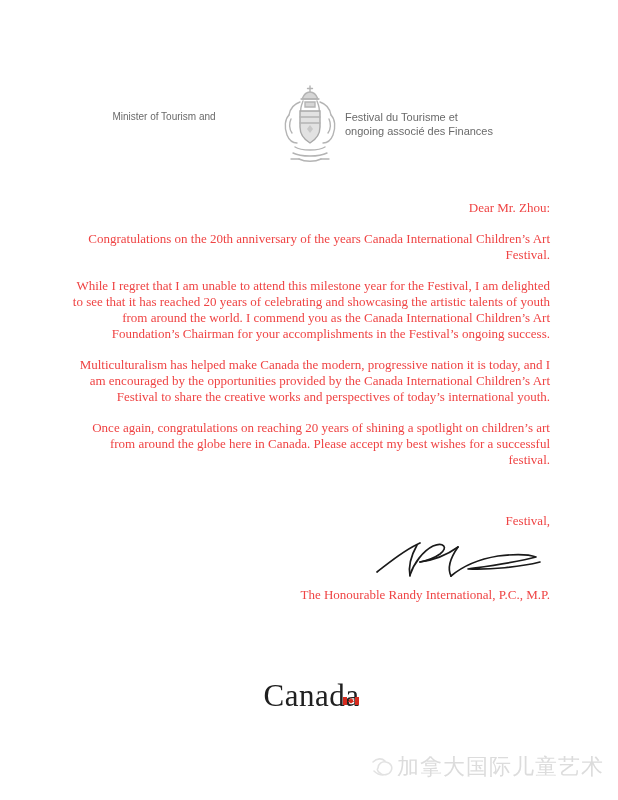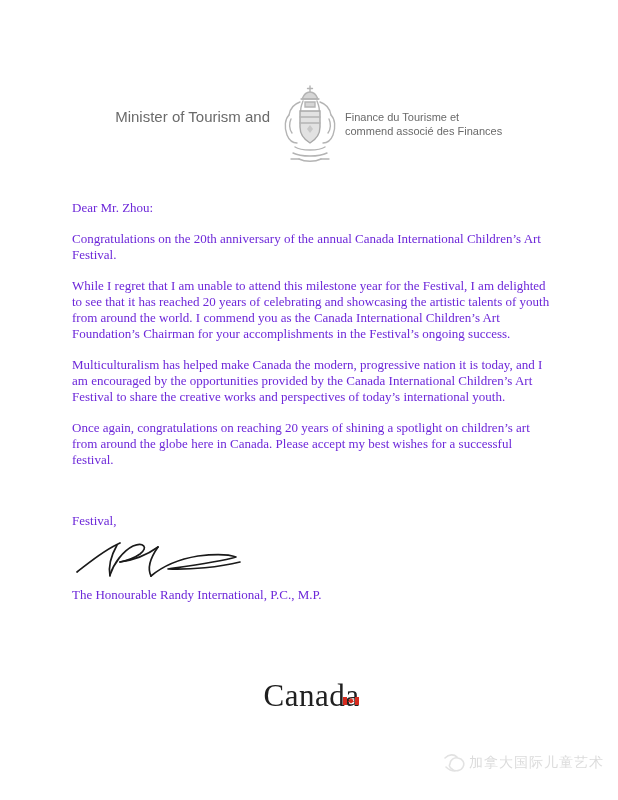--- a/index.html
+++ b/index.html
@@ -10,38 +10,38 @@
     font-family: "Liberation Serif", serif;
     color: #1c1c1c;
     overflow: hidden;
   }
   .page { position: absolute; inset: 0; background: #ffffff; }
 
   
   .letterhead-left {
     position: absolute; top: 110px; left: 58px; width: 212px;
     font-family: "Liberation Sans", sans-serif;
-    font-size: 15px; line-height: 14px; color: #6a6a6a;
-    text-align: right;
+    font-size: 10px; line-height: 14px; color: #6a6a6a;
+    text-align: center;
   }
   .letterhead-right {
     position: absolute; top: 110px; left: 345px; width: 220px;
     font-family: "Liberation Sans", sans-serif;
     font-size: 11px; line-height: 14px; color: #6a6a6a;
     text-align: left;
   }
   .crest {
     position: absolute; top: 85px; left: 281px; width: 58px; height: 80px;
   }
 
   
   .letter-body {
     position: absolute; top: 200px; left: 72px; width: 478px;
-    font-size: 13px; line-height: 16px; color: #6d28d9;
-    text-align: left;
+    font-size: 13px; line-height: 16px; color: #ef4444;
+    text-align: right;
   }
   .letter-body p { margin: 0 0 15px 0; }
   .closing { margin-top: 45px !important; margin-bottom: 6px !important; }
   .signature-wrap { height: 46px; margin: 2px 0 6px 0; }
   .signatory { margin-top: 8px; }
 
   
   .wordmark-row {
     position: absolute; top: 678px; left: 5px; right: 0; text-align: center;
   }
@@ -54,21 +54,21 @@
   .wordmark-flag {
     position: absolute; top: -1px; right: 0px; width: 16px; height: 8px;
   }
 
   
   .watermark {
     position: absolute; top: 752px; right: 14px;
     display: flex; align-items: center; 
     color: #dcdcdc;
     font-family: "DejaVu Sans", "Liberation Sans", sans-serif;
-    font-size: 14px; letter-spacing: 1px;
+    font-size: 22px; letter-spacing: 1px;
     text-shadow: 1px 1px 0 #ffffff;
     user-select: none;
   }
   .watermark svg { display: block; }
 </style>
 </head>
 <body>
 
 <div class="page">
 
@@ -100,27 +100,27 @@
       <path d="M26,44 l3,-4 l3,4 l-3,4 z" fill="#c8c8c8" stroke="none"></path>
 
       <path d="M14,62 C20,66 38,66 44,62"></path>
       <path d="M12,68 C20,72 38,72 46,68"></path>
       <path d="M10,74 h8 M40,74 h8"></path>
       <path d="M18,74 C24,77 34,77 40,74"></path>
     </svg>
   </div>
 
   <div class="letterhead-right">
-    <div>Finance du Tourisme et</div>
-    <div>commend associé des Finances</div>
+    <div>Festival du Tourisme et</div>
+    <div>ongoing associé des Finances</div>
   </div>
 
   <div class="letter-body">
     <p>Dear Mr. Zhou:</p>
-    <p>Congratulations on the 20th anniversary of the annual Canada International Children’s Art Festival.</p>
+    <p>Congratulations on the 20th anniversary of the years Canada International Children’s Art Festival.</p>
     <p>While I regret that I am unable to attend this milestone year for the Festival, I am delighted to see that it has reached 20 years of celebrating and showcasing the artistic talents of youth from around the world. I commend you as the Canada International Children’s Art Foundation’s Chairman for your accomplishments in the Festival’s ongoing success.</p>
     <p>Multiculturalism has helped make Canada the modern, progressive nation it is today, and I am encouraged by the opportunities provided by the Canada International Children’s Art Festival to share the creative works and perspectives of today’s international youth.</p>
     <p>Once again, congratulations on reaching 20 years of shining a spotlight on children’s art from around the globe here in Canada. Please accept my best wishes for a successful festival.</p>
 
     <p class="closing">Festival,</p>
 
     <div class="signature-wrap">
       <svg width="178" height="46" viewBox="0 0 178 46" fill="none" stroke="#1a1a1a" stroke-width="1.7" stroke-linecap="round" stroke-linejoin="round">
         <path d="M5,37 C18,27 32,15 48,8"></path>
         <path d="M45,10 C40,19 36,31 38,41"></path>

